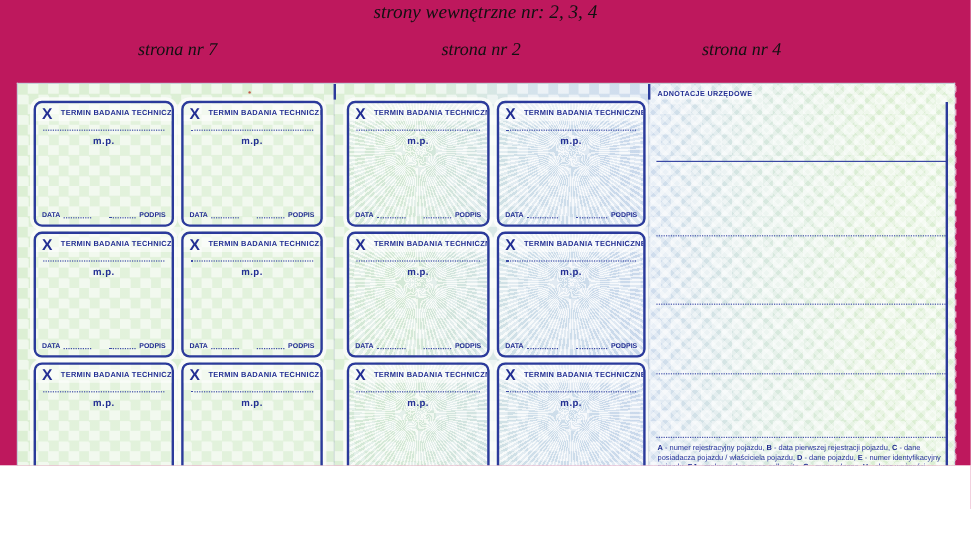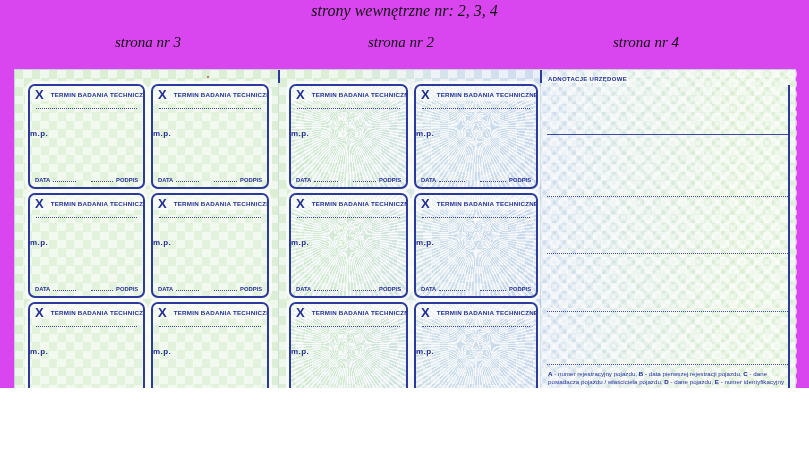--- a/index.html
+++ b/index.html
@@ -1,32 +1,32 @@
 <!DOCTYPE html>
 <html><head>
 <meta charset="utf-8">
 <style>
   * { margin:0; padding:0; box-sizing:border-box; }
   html,body { background:#ffffff; }
   .stage {
-    position:relative; width:809px; height:388px; background:#d946ef; overflow:hidden;
+    position:relative; width:809px; height:388px; background:#be185d; overflow:hidden;
     font-family:"Liberation Sans","DejaVu Sans",sans-serif;
   }
   
   .caption-title {
     position:absolute; left:50%; top:2px; transform:translateX(-50%);
     font-family:"Liberation Serif","DejaVu Serif",serif; font-style:italic;
     font-size:16px; color:#111; white-space:nowrap;
   }
   .page-label {
     position:absolute; top:34px; transform:translateX(-50%);
     font-family:"Liberation Serif","DejaVu Serif",serif; font-style:italic;
     font-size:15px; color:#111; white-space:nowrap;
   }
-  .page-label.l2 { left:148px; } .page-label.l3 { left:401px; } .page-label.l4 { left:646px; }
+  .page-label.l2 { left:148px; } .page-label.l3 { left:401px; } .page-label.l4 { left:618px; }
 
   
   .doc {
     position:absolute; left:14px; top:69px; width:782px; height:384px;
     border:1px solid #c6d0d8; border-bottom:2px solid #a9b8c4;
     background:
       repeating-conic-gradient(rgba(255,255,255,.55) 0% 25%, rgba(255,255,255,0) 25% 50%) 0 0 / 17px 17px,
       linear-gradient(90deg,#dcefd4 0%,#dcefd6 42%,#d5e3ec 55%,#cfdcee 67%,#d7e8e0 79%,#dbeed2 92%,#dcefd4 100%);
   }
   .page { position:absolute; top:0; height:384px; }
@@ -53,21 +53,21 @@
     background:rgba(255,255,255,.18);
   }
   .p3 .tbx {
     background:
       repeating-conic-gradient(from 8deg at 50% 40%, rgba(255,255,255,.6) 0deg 1.6deg, rgba(173,198,222,.16) 1.6deg 3.6deg);
   }
   .tbx-head { display:flex; align-items:center; gap:7px; height:15px; padding:2px 5px 0 5px; background:rgba(255,255,255,.55); }
   .tbx-x { font-size:13px; font-weight:800; color:#232f93; line-height:1; letter-spacing:0; }
   .tbx-title { font-size:6.2px; font-weight:700; letter-spacing:.25px; color:#232f93; white-space:nowrap; }
   .tbx-dots { margin:7px 6px 0 6px; border-top:1px dotted #3d4ba6; height:0; }
-  .tbx-mp { font-size:8px; font-weight:700; color:#232f93; margin-top:20px; letter-spacing:.4px; }
+  .tbx-mp { text-align:center; font-size:8px; font-weight:700; color:#232f93; margin-top:4px; letter-spacing:.4px; }
   .tbx-fill { flex:1; }
   .tbx-foot { display:flex; align-items:flex-end; gap:3px; padding:0 5px 3px 5px; }
   .tbx-lbl { font-size:5.8px; font-weight:700; color:#232f93; line-height:1; }
   .dotline { flex:1; border-bottom:1px dotted #3d4ba6; margin-bottom:2px; }
   .footgap { width:9px; }
 
   
   .band { position:absolute; left:14px; top:339px; width:240px; height:27px; display:flex; align-items:center; }
   .band-seg {
     height:27px; border:1px solid #3a4aa0;
@@ -98,21 +98,21 @@
   .legend b { font-weight:800; color:#1d2a8e; }
 
   .red-speck { position:absolute; width:2px; height:2px; background:#c0392b; opacity:.85; border-radius:50%; }
 </style>
 </head>
 <body>
 
 <div class="stage">
 
   <div class="caption-title">strony wewnętrzne nr: 2, 3, 4</div>
-  <div class="page-label l2">strona nr 3</div>
+  <div class="page-label l2">strona nr 7</div>
   <div class="page-label l3">strona nr 2</div>
   <div class="page-label l4">strona nr 4</div>
 
   <div class="doc">
 
     <div class="page p2">
       <div class="grid g2">
   <div class="tbx">
     <div class="tbx-head">
       <span class="tbx-x">X</span>

